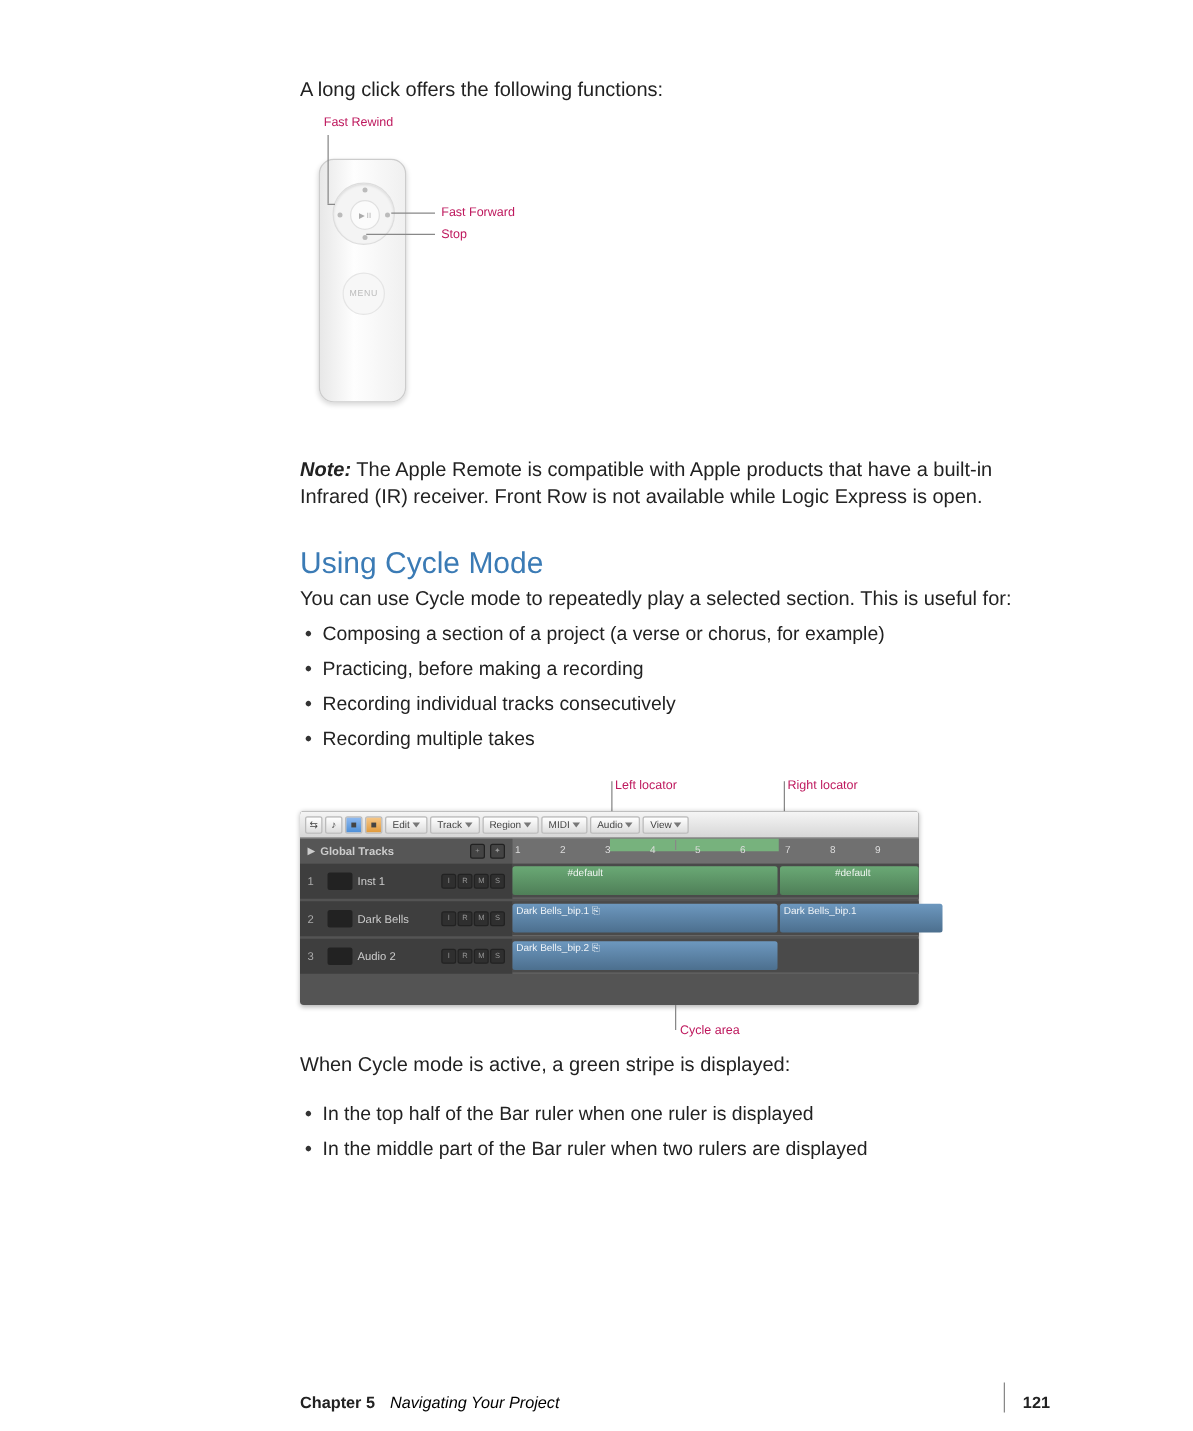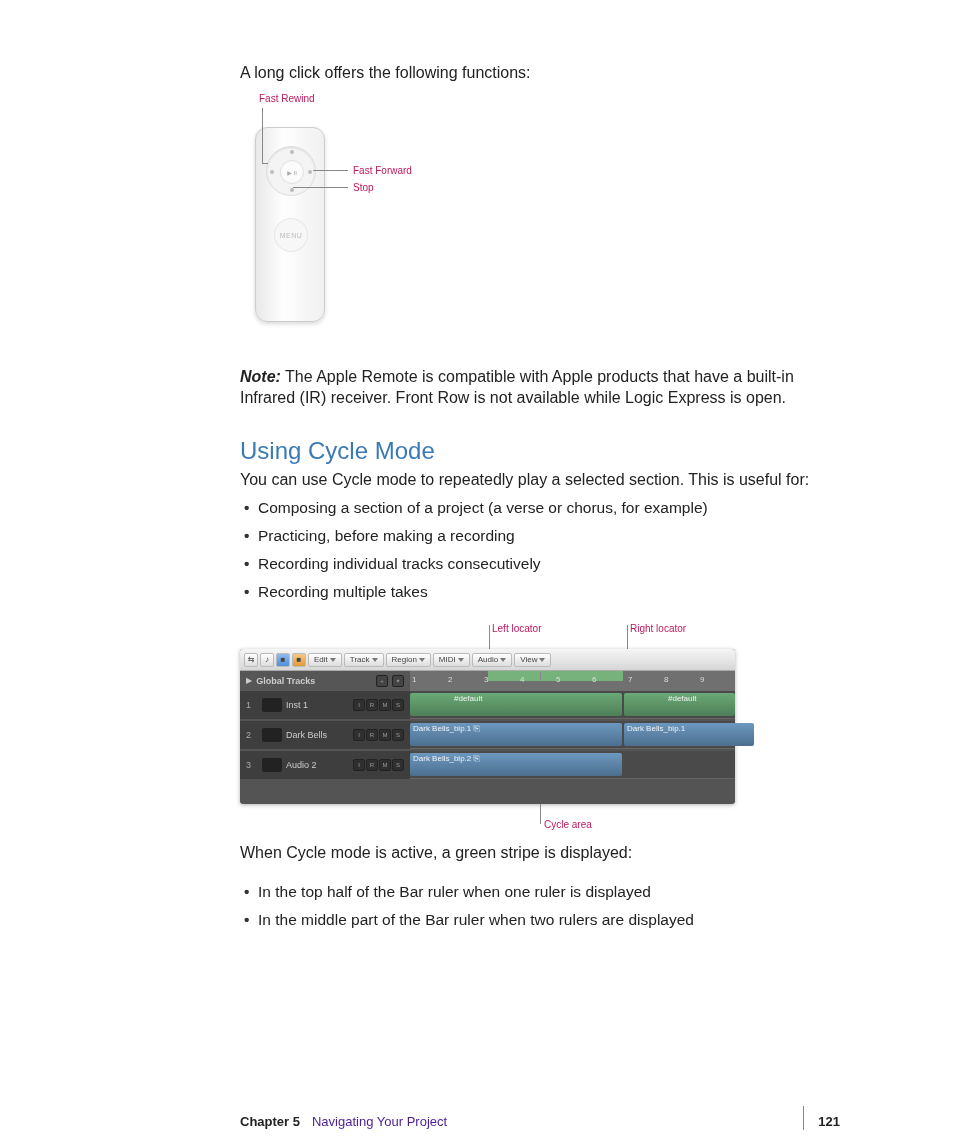--- a/index.html
+++ b/index.html
@@ -108,21 +108,21 @@
   .track-name{flex:1;}
   .btnset{display:flex; gap:1px;}
   .sbtn{width:12px; height:12px; background:#2f2f2f; border:1px solid #222; border-radius:2px; font-size:6px; color:#999; text-align:center; line-height:10px;}
   .sbtn.plus{background:#444;}
   
   .footer{
     position:absolute; left:240px; top:1093px; width:600px;
     display:flex; align-items:flex-start; font-size:13px;margin-top:20px;
   }
   .footer-chapter{font-weight:bold; margin-right:12px;}
-  .footer-title{color:#4c1d95; flex:1;}
+  .footer-title{color:#000000; flex:1;font-style:italic;}
   .footer-page{font-weight:bold;}
   .footer-rule{position:absolute; right:36px; top:-7px; height:24px; border-left:1px solid #888;}
 </style>
 </head>
 <body>
 
 <div class="page">
   <p class="para">A long click offers the following functions:</p>
 
   <div class="remote-wrap">

